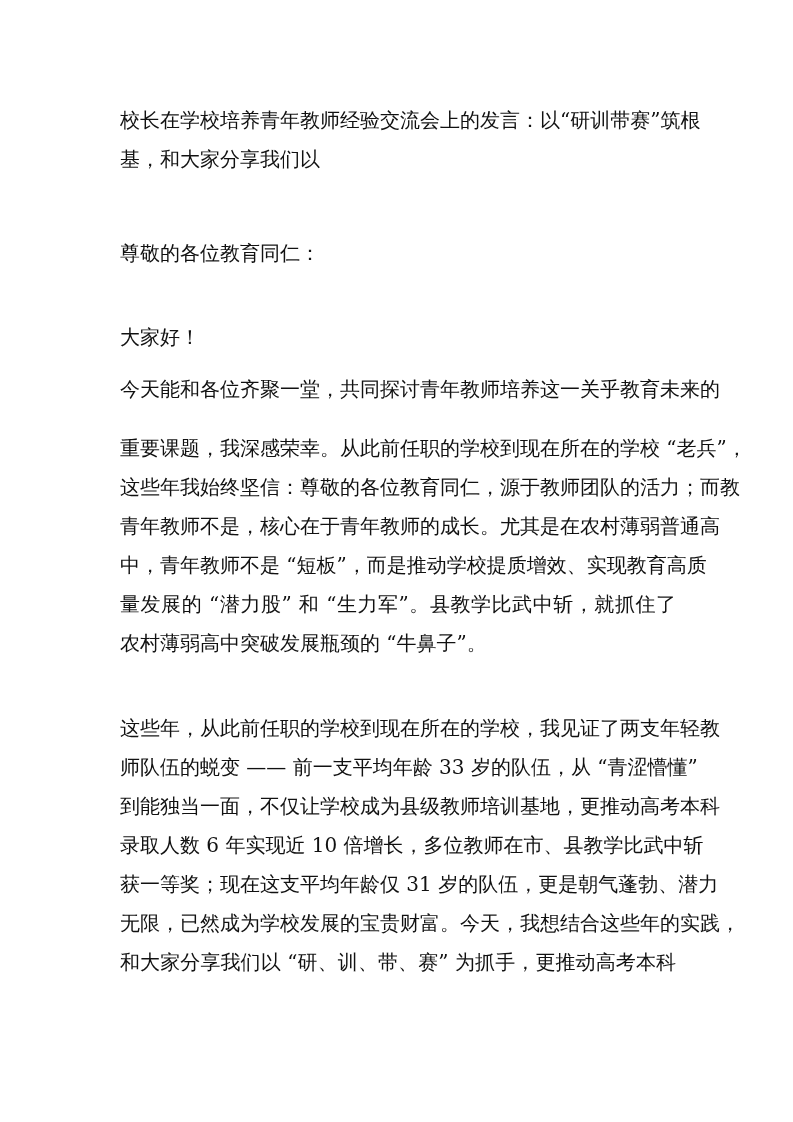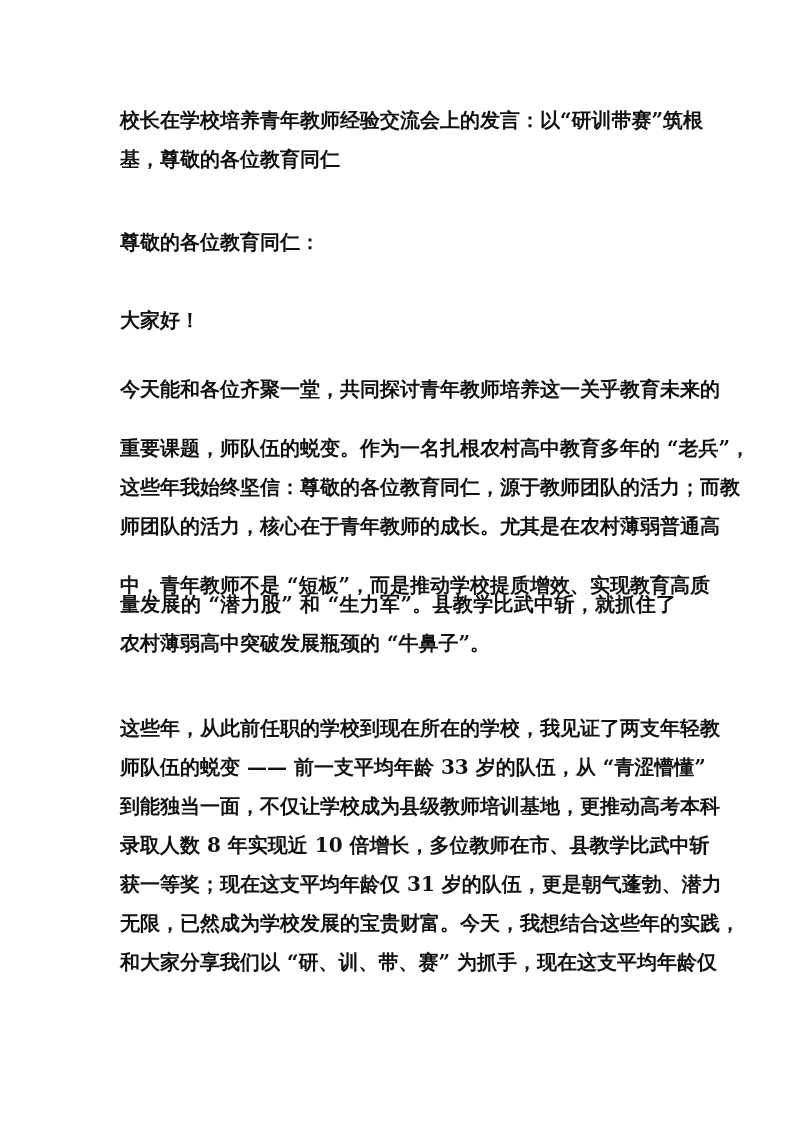--- a/index.html
+++ b/index.html
@@ -1,41 +1,41 @@
 <!DOCTYPE html>
 <html><head>
 <meta charset="utf-8">
 <style>
   html, body { margin: 0; padding: 0; background: #ffffff; }
   body { width: 793px; height: 1122px; position: relative; overflow: hidden; }
   .page { position: absolute; left: 120px; top: 0; width: 556px;
           font-family: "DejaVu Serif", "Liberation Serif", serif;
           font-size: 20px; color: #111111; }
   .line { position: absolute; left: 0; width: 556px; height: 26px; line-height: 26px;
-          white-space: nowrap; text-align: justify; text-align-last: justify; font-weight: bold; }
+          white-space: nowrap; text-align: justify; text-align-last: justify; }
   .line.last { text-align-last: left; }
 </style>
 </head>
 <body>
 
 <div class="page">
   <div class="line" style="top:107px">校长在学校培养青年教师经验交流会上的发言：以“研训带赛”筑根</div>
-  <div class="line last" style="top:146px">基，尊敬的各位教育同仁</div>
+  <div class="line last" style="top:146px">基，和大家分享我们以</div>
 
-  <div class="line last" style="top:229px">尊敬的各位教育同仁：</div>
-  <div class="line last" style="top:307px">大家好！</div>
+  <div class="line last" style="top:240px">尊敬的各位教育同仁：</div>
+  <div class="line last" style="top:324px">大家好！</div>
 
   <div class="line" style="top:376px">今天能和各位齐聚一堂，共同探讨青年教师培养这一关乎教育未来的</div>
-  <div class="line" style="top:435px">重要课题，师队伍的蜕变。作为一名扎根农村高中教育多年的 “老兵”，</div>
+  <div class="line" style="top:435px">重要课题，我深感荣幸。从此前任职的学校到现在所在的学校 “老兵”，</div>
   <div class="line" style="top:474px">这些年我始终坚信：尊敬的各位教育同仁，源于教师团队的活力；而教</div>
-  <div class="line" style="top:513px">师团队的活力，核心在于青年教师的成长。尤其是在农村薄弱普通高</div>
-  <div class="line" style="top:572px">中，青年教师不是 “短板”，而是推动学校提质增效、实现教育高质</div>
+  <div class="line" style="top:513px">青年教师不是，核心在于青年教师的成长。尤其是在农村薄弱普通高</div>
+  <div class="line" style="top:552px">中，青年教师不是 “短板”，而是推动学校提质增效、实现教育高质</div>
   <div class="line" style="top:591px">量发展的 “潜力股” 和 “生力军”。县教学比武中斩，就抓住了</div>
   <div class="line last" style="top:630px">农村薄弱高中突破发展瓶颈的 “牛鼻子”。</div>
 
   <div class="line" style="top:715px">这些年，从此前任职的学校到现在所在的学校，我见证了两支年轻教</div>
   <div class="line" style="top:754px">师队伍的蜕变 —— 前一支平均年龄 33 岁的队伍，从 “青涩懵懂”</div>
   <div class="line" style="top:793px">到能独当一面，不仅让学校成为县级教师培训基地，更推动高考本科</div>
-  <div class="line" style="top:832px">录取人数 8 年实现近 10 倍增长，多位教师在市、县教学比武中斩</div>
+  <div class="line" style="top:832px">录取人数 6 年实现近 10 倍增长，多位教师在市、县教学比武中斩</div>
   <div class="line" style="top:871px">获一等奖；现在这支平均年龄仅 31 岁的队伍，更是朝气蓬勃、潜力</div>
   <div class="line" style="top:910px">无限，已然成为学校发展的宝贵财富。今天，我想结合这些年的实践，</div>
-  <div class="line" style="top:949px">和大家分享我们以 “研、训、带、赛” 为抓手，现在这支平均年龄仅</div>
+  <div class="line" style="top:949px">和大家分享我们以 “研、训、带、赛” 为抓手，更推动高考本科</div>
 </div>
 
 </body></html>

